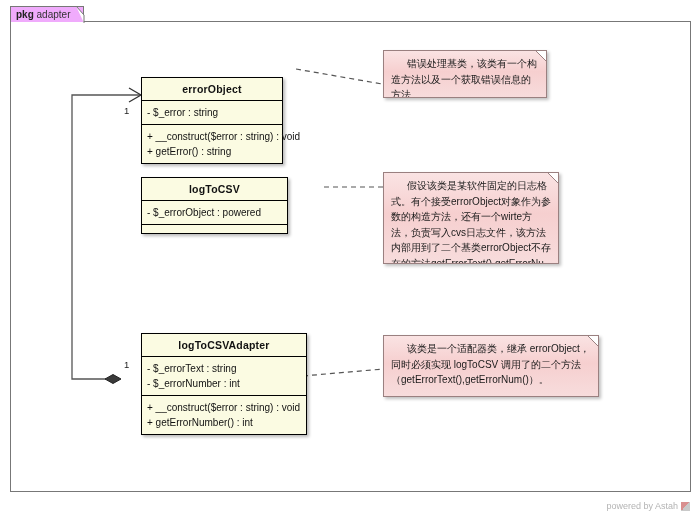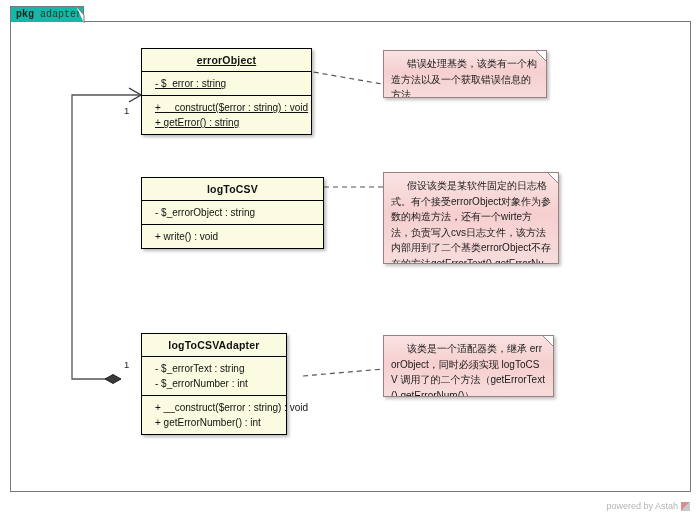--- a/index.html
+++ b/index.html
@@ -28,30 +28,29 @@
     border: 1px solid #777777;
     background: #ffffff;
     box-sizing: border-box;
   }
   .pkg-tab {
     position: absolute;
     left: 10px;
     top: 6px;
     width: 74px;
     height: 16px;
-    background: #14b8a6;
+    background: #f0abfc;
     border: 1px solid #777777;
     border-bottom: none;
     box-sizing: border-box;
     font-size: 10px;
     line-height: 15px;
     color: #222222;
     padding-left: 5px;
     white-space: nowrap;
-    font-family: Liberation Mono, monospace;
   }
   .pkg-tab .kw { font-weight: bold; }
   .pkg-tab .nm { color: #333333; }
   .pkg-tab-corner {
     position: absolute;
     left: 76px;
     top: 6px;
     width: 9px;
     height: 17px;
     overflow: hidden;
@@ -80,21 +79,20 @@
     border-bottom: 1px solid #000000;
     padding: 4px 5px 4px 5px;
   }
   .uml-class .cls-ops {
     padding: 4px 5px 4px 5px;
   }
   .uml-class .member {
     line-height: 15px;
     white-space: nowrap;
     font-size: 10px;
-    margin-left: 8px;
   }
 
   
   .uml-note {
     position: absolute;
     box-sizing: border-box;
     border: 1px solid #9a8080;
     background: linear-gradient(180deg, #fae3e3 0%, #f6cfcf 45%, #f7dcdc 100%);
     box-shadow: 2px 2px 3px rgba(0,0,0,0.25);
     font-size: 10px;
@@ -179,42 +177,41 @@
     </g>
 
     <line x1="296" y1="69" x2="382" y2="84" stroke="#555555" stroke-width="1.2" stroke-dasharray="5,4"></line>
     <line x1="324" y1="187" x2="383" y2="187" stroke="#555555" stroke-width="1.2" stroke-dasharray="5,4"></line>
     <line x1="303" y1="376" x2="383" y2="369" stroke="#555555" stroke-width="1.2" stroke-dasharray="5,4"></line>
   </svg>
 
   <div class="mult-label" style="left:124px; top:105px;">1</div>
   <div class="mult-label" style="left:124px; top:359px;">1</div>
 
-  <div class="uml-class" style="left:141px; top:48px; width:171px;text-decoration:underline;">
+  <div class="uml-class" style="left:141px; top:77px; width:142px;">
     <div class="cls-name">errorObject</div>
     <div class="cls-attrs">
       <div class="member">- $_error : string</div>
     </div>
     <div class="cls-ops">
       <div class="member">+ __construct($error : string) : void</div>
       <div class="member">+ getError() : string</div>
     </div>
   </div>
 
-  <div class="uml-class" style="left:141px; top:177px; width:183px;">
+  <div class="uml-class" style="left:141px; top:177px; width:147px;">
     <div class="cls-name">logToCSV</div>
     <div class="cls-attrs">
-      <div class="member">- $_errorObject : string</div>
+      <div class="member">- $_errorObject : powered</div>
     </div>
     <div class="cls-ops">
-      <div class="member">+ write() : void</div>
-    </div>
-  </div>
-
-  <div class="uml-class" style="left:141px; top:333px; width:146px;">
+    </div>
+  </div>
+
+  <div class="uml-class" style="left:141px; top:333px; width:166px;">
     <div class="cls-name">logToCSVAdapter</div>
     <div class="cls-attrs">
       <div class="member">- $_errorText : string</div>
       <div class="member">- $_errorNumber : int</div>
     </div>
     <div class="cls-ops">
       <div class="member">+ __construct($error : string) : void</div>
       <div class="member">+ getErrorNumber() : int</div>
     </div>
   </div>
@@ -234,21 +231,21 @@
     <span class="note-text">假设该类是某软件固定的日志格式。有个接受errorObject对象作为参数的构造方法，还有一个wirte方法，负责写入cvs日志文件，该方法内部用到了二个基类errorObject不存在的方法getErrorText(),getErrorNum()。</span>
     <span class="note-fold">
       <svg width="12" height="12" viewBox="0 0 12 12">
         <path d="M0,0 L12,12 L12,0 Z" fill="#ffffff" stroke="none"></path>
         <path d="M0,0 L12,12" stroke="#9a8080" stroke-width="1" fill="none"></path>
         <path d="M12,0 L12,12" stroke="#9a8080" stroke-width="1" fill="none"></path>
       </svg>
     </span>
   </div>
 
-  <div class="uml-note" style="left:383px; top:335px; width:171px; height:62px;">
+  <div class="uml-note" style="left:383px; top:335px; width:216px; height:62px;">
     <span class="note-text">该类是一个适配器类，继承 errorObject，同时必须实现 logToCSV 调用了的二个方法（getErrorText(),getErrorNum()）。</span>
     <span class="note-fold">
       <svg width="12" height="12" viewBox="0 0 12 12">
         <path d="M0,0 L12,12 L12,0 Z" fill="#ffffff" stroke="none"></path>
         <path d="M0,0 L12,12" stroke="#9a8080" stroke-width="1" fill="none"></path>
         <path d="M12,0 L12,12" stroke="#9a8080" stroke-width="1" fill="none"></path>
       </svg>
     </span>
   </div>
 

